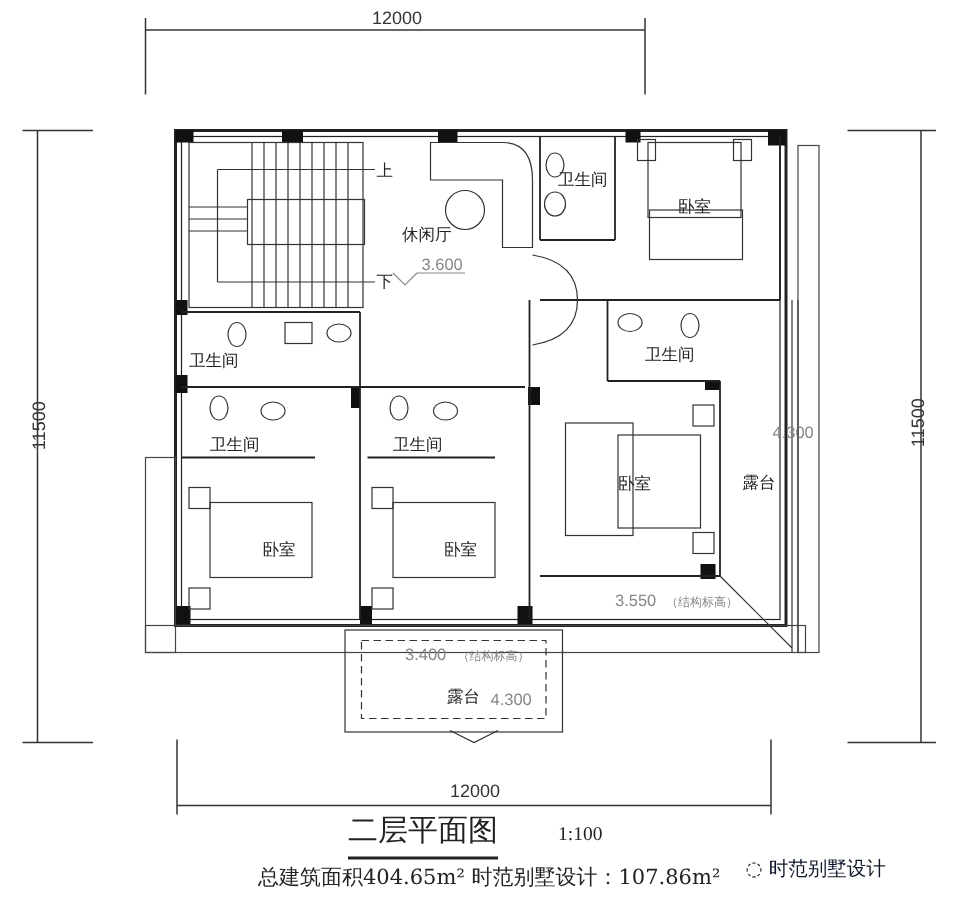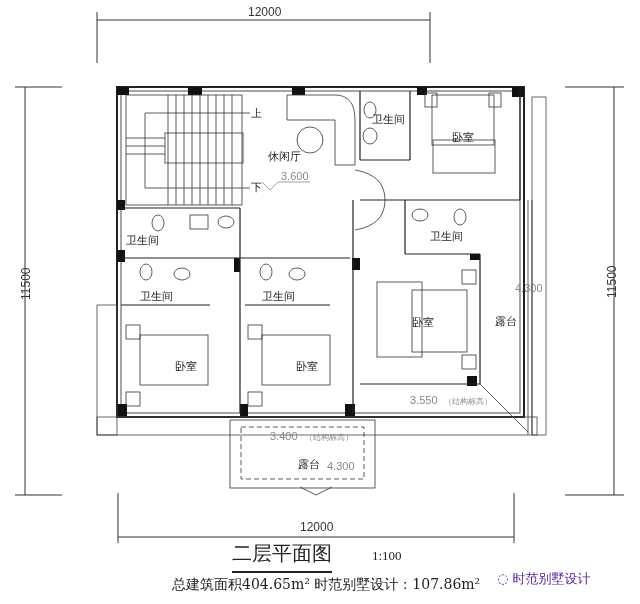--- a/index.html
+++ b/index.html
@@ -5,21 +5,21 @@
   html,body{margin:0;padding:0;background:#fff;}
   body{width:640px;height:604px;position:relative;overflow:hidden;font-family:"DejaVu Sans","Liberation Sans",sans-serif;color:#222;}
   svg{position:absolute;left:0;top:0;}
   .lbl{font-size:11px;fill:#222;}
   .dim{font-size:12px;fill:#333;font-family:"Liberation Sans",sans-serif;}
   .elev{font-size:11px;fill:#888;font-family:"Liberation Sans",sans-serif;}
   .note{font-size:8px;fill:#888;}
   .title{position:absolute;left:232px;top:542px;font-size:20px;font-family:"DejaVu Serif","Liberation Serif",serif;border-bottom:2px solid #222;line-height:22px;padding-bottom:7px;}
   .scale{position:absolute;left:348px;top:548px;font-size:13px;font-family:"Liberation Serif",serif;margin-left:24px;}
   .area{position:absolute;left:172px;top:576px;font-size:14px;font-family:"DejaVu Serif","Liberation Serif",serif;}
-  .wm{position:absolute;left:497px;top:570px;font-size:13px;color:#4c1d95;}
+  .wm{position:absolute;left:497px;top:570px;font-size:13px;color:#0f172a;}
 </style>
 </head>
 <body>
 
 <svg width="640" height="604" viewBox="0 0 640 604">
 
   <g stroke="#333" stroke-width="1">
     <line x1="97" y1="20" x2="430" y2="20"></line>
     <line x1="97" y1="12" x2="97" y2="63"></line>
     <line x1="430" y1="12" x2="430" y2="63"></line>

